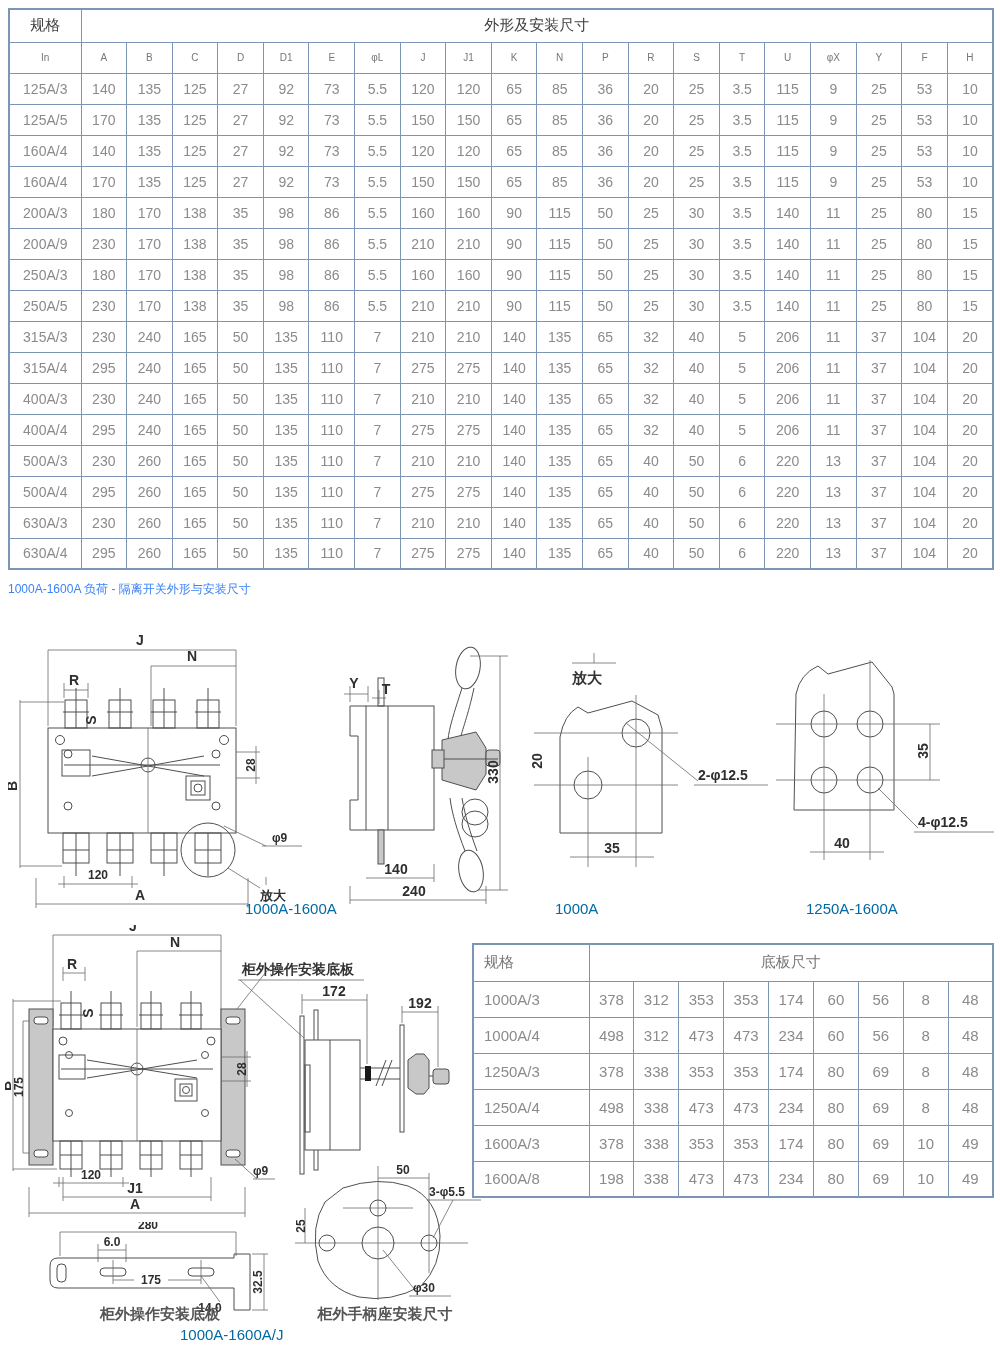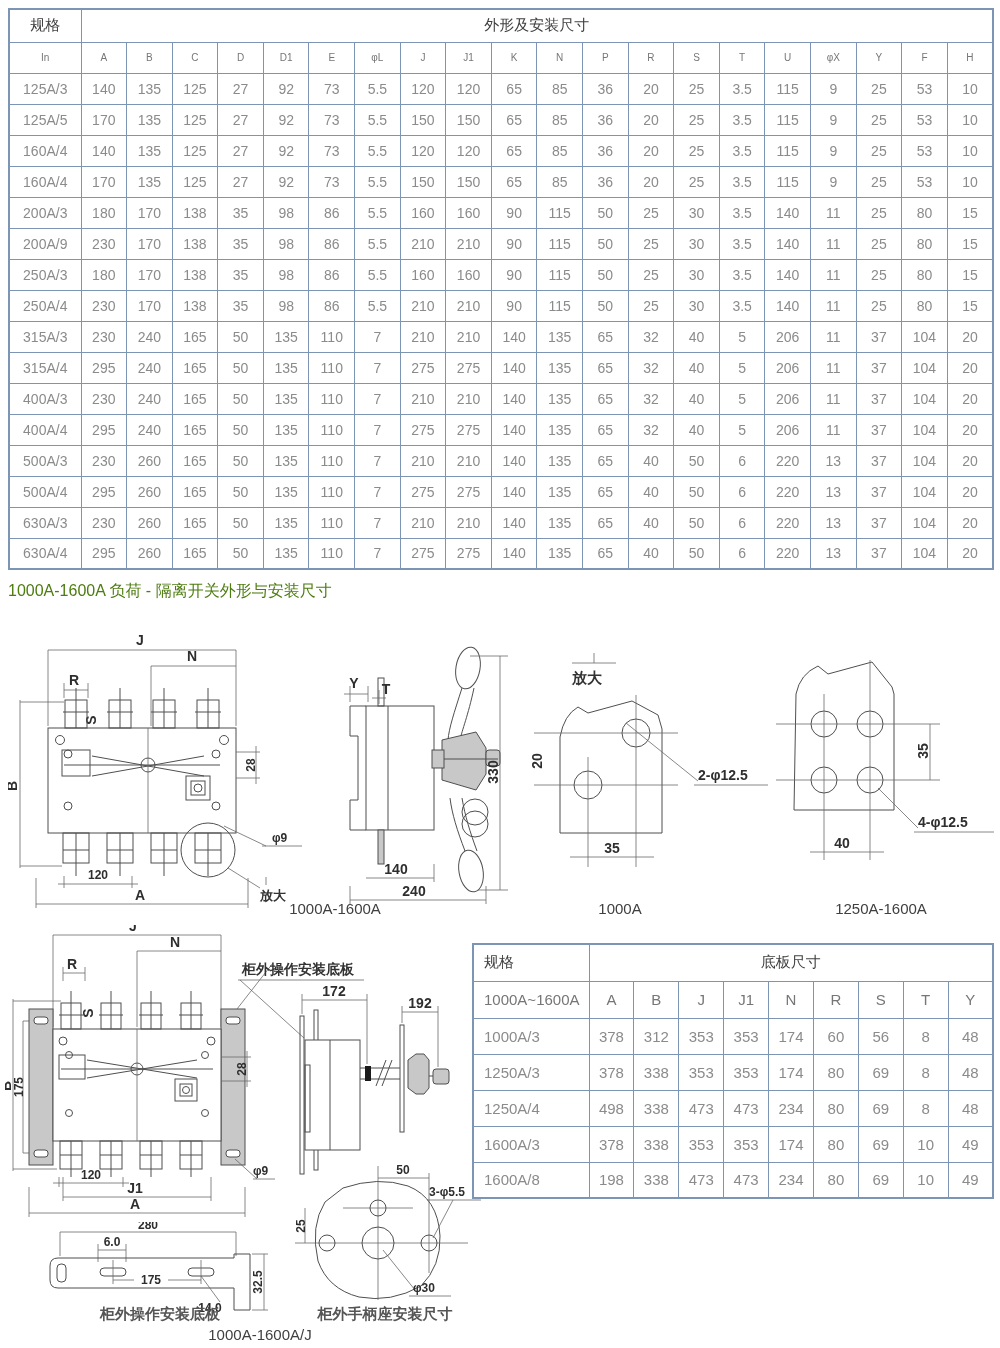--- a/index.html
+++ b/index.html
@@ -15,22 +15,22 @@
   #dim-table thead tr:last-child th{height:31px;font-size:10px;color:#767676}
   #dim-table td{height:31px;font-size:14px;color:#8b8b8b}
   
   #base-table{left:472px;top:943px;width:520px;position:absolute;border:2px solid #7d95b5}
   #base-table th{font-weight:normal}
   #base-table thead tr:first-child th{height:37px;font-size:15px;color:#3f3f3f}
   #base-table thead tr:last-child th,#base-table thead tr:last-child td{height:37px;font-size:15px;color:#767676}
   #base-table td{height:36px;font-size:15px;color:#8b8b8b}
   #base-table .spec{text-align:left;padding-left:10px}
   #base-table tbody .spec{color:#8b8b8b}
-  .section-title{left:8px;top:581px;font-size:16px;color:#4d7c0f}
-  .caption{font-size:15px;color:#404040;text-align:center}
+  .section-title{left:8px;top:581px;font-size:12px;color:#3b82f6}
+  .caption{font-size:15px;color:#0369a1;}
   .caption-cn{font-size:15px;color:#555;font-weight:bold;text-align:center}
   
   svg .ln{stroke:#4f4f4f;stroke-width:1;fill:none}
   svg .thin{stroke:#6a6a6a;stroke-width:0.8;fill:none}
   svg .gray{fill:#c8c8c8;stroke:#4f4f4f;stroke-width:1}
   svg .white{fill:#fff;stroke:#4f4f4f;stroke-width:1}
   svg .dimtxt{font:bold 12px "Liberation Sans","DejaVu Sans",sans-serif;fill:#2e2e2e}
   svg .dimtxt-lg{font:bold 14px "Liberation Sans","DejaVu Sans",sans-serif;fill:#2e2e2e}
   svg .cntxt{font:bold 13px "Liberation Sans","DejaVu Sans",sans-serif;fill:#333}
 </style>
@@ -227,21 +227,21 @@
         <td>25</td>
         <td>30</td>
         <td>3.5</td>
         <td>140</td>
         <td>11</td>
         <td>25</td>
         <td>80</td>
         <td>15</td>
       </tr>
       <tr>
-        <td class="spec">250A/4</td>
+        <td class="spec">250A/5</td>
         <td>230</td>
         <td>170</td>
         <td>138</td>
         <td>35</td>
         <td>98</td>
         <td>86</td>
         <td>5.5</td>
         <td>210</td>
         <td>210</td>
         <td>90</td>
@@ -821,47 +821,47 @@
 <table id="base-table">
   <colgroup>
     <col style="width:116px">
     <col span="9" style="width:44.9px">
   </colgroup>
   <thead>
     <tr>
       <th class="spec">规格</th>
       <th colspan="9">底板尺寸</th>
     </tr>
-    <tr>
-      <td class="spec">1000A~1600A</td>
-    <th>A</th>
-        <th>B</th>
-        <th>J</th>
-        <th>J1</th>
-        <th>N</th>
-        <th>R</th>
-        <th>S</th>
-        <th>T</th>
-        <th>Y</th>
-      </tr>
   </thead>
   <tbody>
       <tr>
         <td class="spec">1000A/3</td>
         <td>378</td>
         <td>312</td>
         <td>353</td>
         <td>353</td>
         <td>174</td>
         <td>60</td>
         <td>56</td>
         <td>8</td>
         <td>48</td>
       </tr>
       <tr>
+        <td class="spec">1000A/4</td>
+        <td>498</td>
+        <td>312</td>
+        <td>473</td>
+        <td>473</td>
+        <td>234</td>
+        <td>60</td>
+        <td>56</td>
+        <td>8</td>
+        <td>48</td>
+      </tr>
+      <tr>
         <td class="spec">1250A/3</td>
         <td>378</td>
         <td>338</td>
         <td>353</td>
         <td>353</td>
         <td>174</td>
         <td>80</td>
         <td>69</td>
         <td>8</td>
         <td>48</td>

